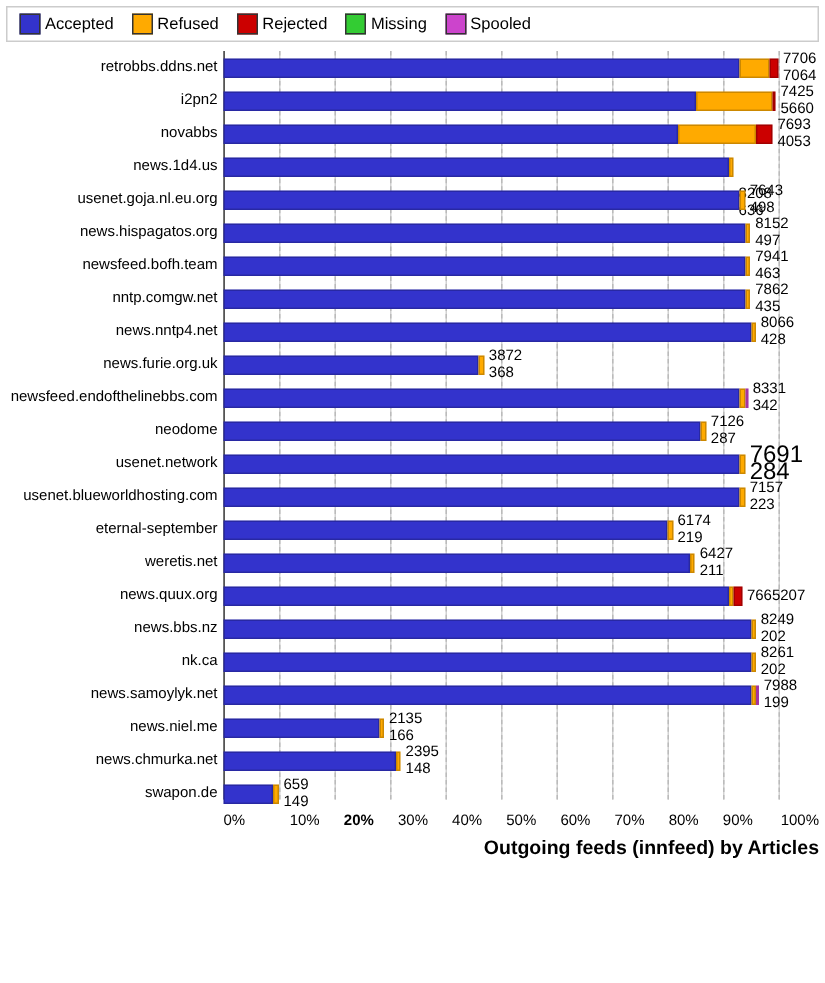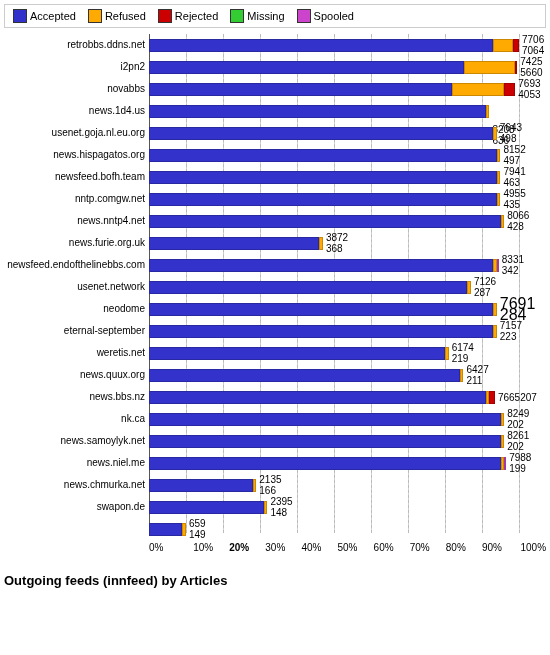--- a/index.html
+++ b/index.html
@@ -50,24 +50,24 @@
       padding-right: 4px;
       color: #000;
       white-space: nowrap;
     }
     .bar-row {
       display: flex;
       align-items: center;
       position: relative;
     }
     .chart-title {
-      text-align: left;
+      text-align: right;
       font-size: 13px;
       font-weight: bold;
-      margin-top: 20px;
+      margin-top: 4px;
       color: #000;
     }
 
     
     .bar-row {
       height: 22px;
     }
     .y-label {
       height: 22px;
       line-height: 22px;
@@ -108,22 +108,23 @@
         <div class="y-label">i2pn2</div>
         <div class="y-label">novabbs</div>
         <div class="y-label">news.1d4.us</div>
         <div class="y-label">usenet.goja.nl.eu.org</div>
         <div class="y-label">news.hispagatos.org</div>
         <div class="y-label">newsfeed.bofh.team</div>
         <div class="y-label">nntp.comgw.net</div>
         <div class="y-label">news.nntp4.net</div>
         <div class="y-label">news.furie.org.uk</div>
         <div class="y-label">newsfeed.endofthelinebbs.com</div>
+        <div class="y-label">neodome</div>
         <div class="y-label">usenet.network</div>
-        <div class="y-label">neodome</div>
+        <div class="y-label">usenet.blueworldhosting.com</div>
         <div class="y-label">eternal-september</div>
         <div class="y-label">weretis.net</div>
         <div class="y-label">news.quux.org</div>
         <div class="y-label">news.bbs.nz</div>
         <div class="y-label">nk.ca</div>
         <div class="y-label">news.samoylyk.net</div>
         <div class="y-label">news.niel.me</div>
         <div class="y-label">news.chmurka.net</div>
         <div class="y-label">swapon.de</div>
       </div>
@@ -216,21 +217,21 @@
               <span>7941</span>
               <span>463</span>
             </div>
           </div>
           <div class="bar-row" style="height: 22px; display: flex; align-items: center; position: relative;">
             <div style="display: flex; flex-direction: row; height: 13px; position: relative;">
               <div style="width: 347.8px; background: rgb(51, 51, 204); height: 100%; border: 1px solid rgba(0, 0, 0, 0.2); box-sizing: border-box;"></div>
               <div style="width: 3.7px; background: rgb(255, 170, 0); height: 100%; border: 1px solid rgba(0, 0, 0, 0.2); box-sizing: border-box;"></div>
             </div>
             <div style="display: flex; flex-direction: column; margin-left: 3px; font-size: 10px; line-height: 11px;">
-              <span>4955</span>
+              <span>7862</span>
               <span>435</span>
             </div>
           </div>
           <div class="bar-row" style="height: 22px; display: flex; align-items: center; position: relative;">
             <div style="display: flex; flex-direction: row; height: 13px; position: relative;">
               <div style="width: 351.5px; background: rgb(51, 51, 204); height: 100%; border: 1px solid rgba(0, 0, 0, 0.2); box-sizing: border-box;"></div>
               <div style="width: 3.7px; background: rgb(255, 170, 0); height: 100%; border: 1px solid rgba(0, 0, 0, 0.2); box-sizing: border-box;"></div>
             </div>
             <div style="display: flex; flex-direction: column; margin-left: 3px; font-size: 10px; line-height: 11px;">
               <span>8066</span>

